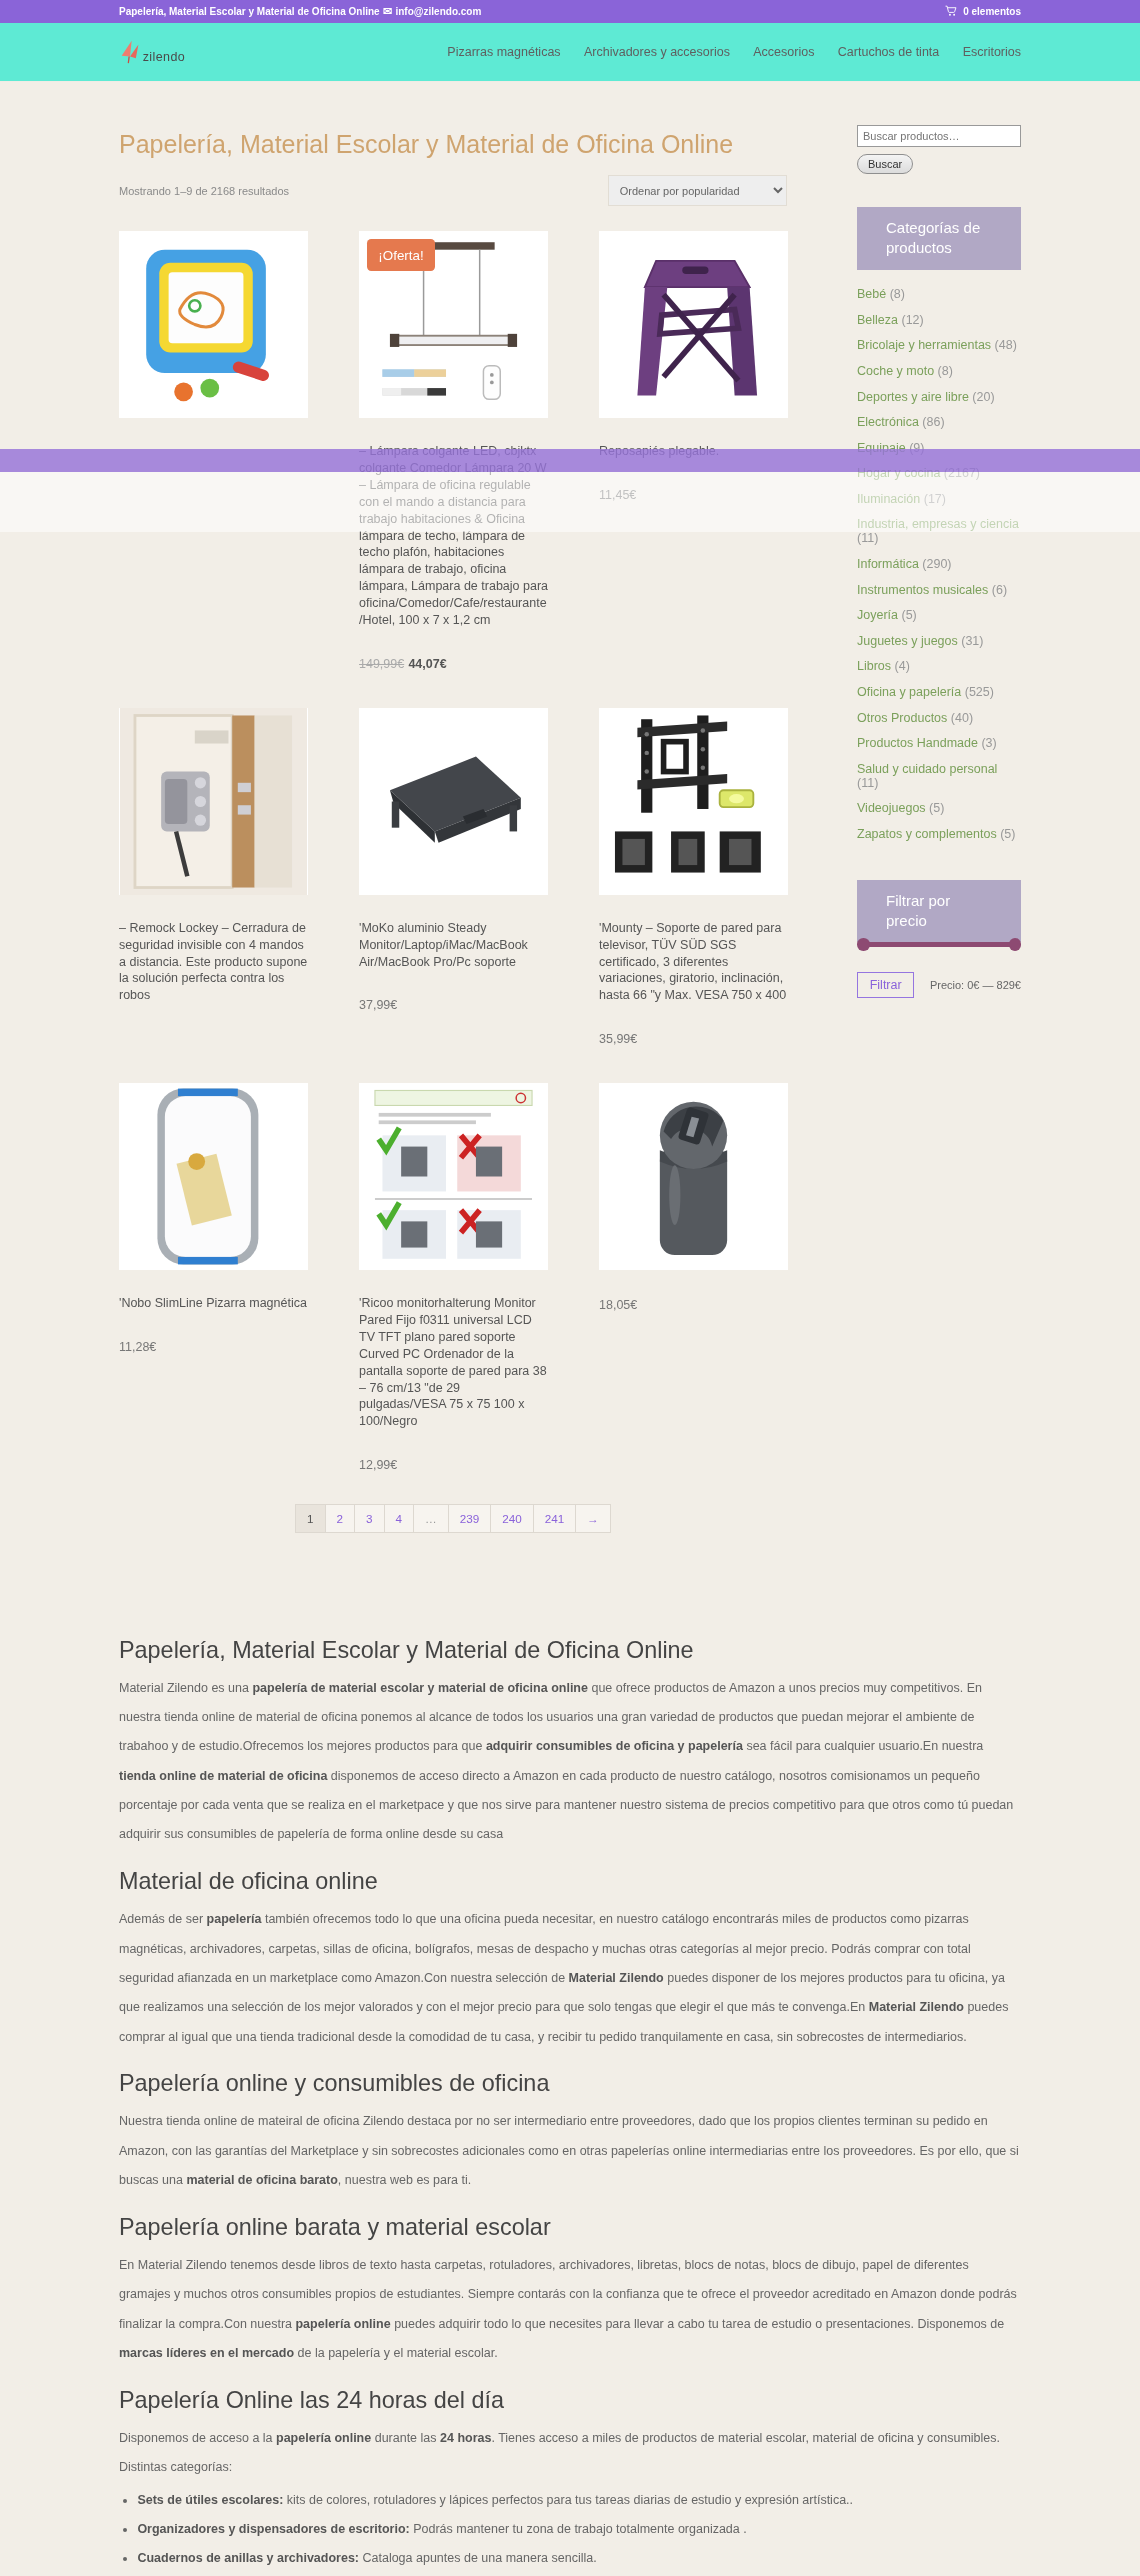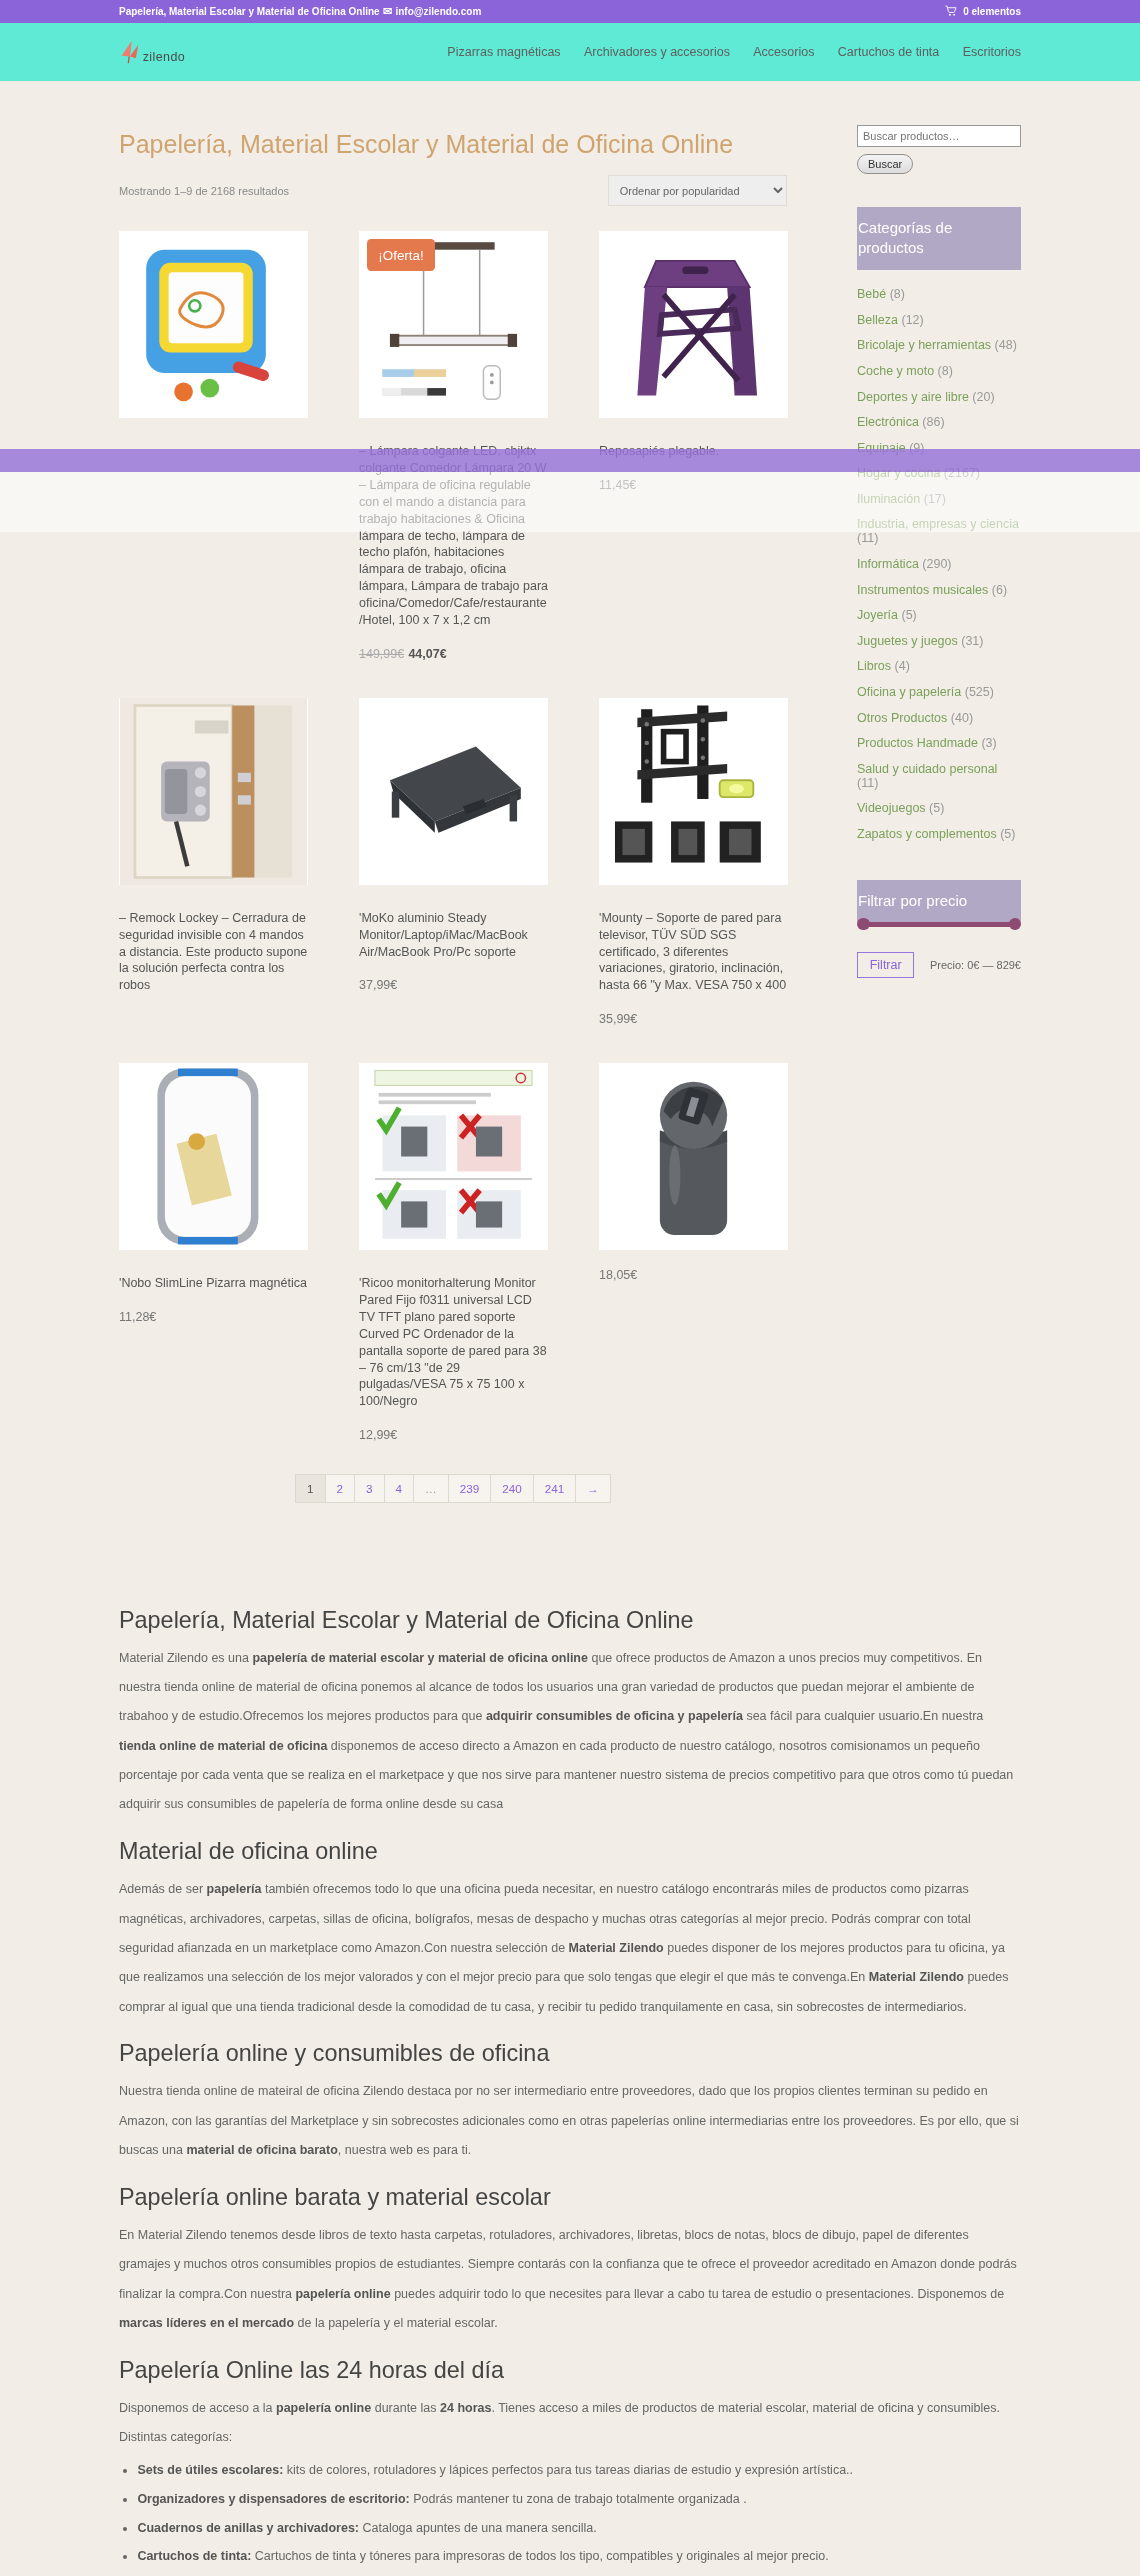--- a/index.html
+++ b/index.html
@@ -33,37 +33,37 @@
   .shop-meta { display:flex; justify-content:space-between; align-items:center; margin-bottom:25px;gap:12px; }
   .results { font-size:11px; color:#8a8a8a; }
   .orderby { width:179px; background:#eee; border:0.8px solid #e2ddd4; color:#666; font-size:11px; padding:7.5px 6.7px; font-family:"Liberation Sans",sans-serif; }
 
   
   .products { display:grid; grid-template-columns:repeat(3,189px); column-gap:51px; row-gap:37px; }
   .p-img { position:relative; width:189px; height:187px; background:#fff; display:flex; align-items:center; justify-content:center; overflow:hidden; cursor:pointer; }
   .p-img svg { width:100%; height:100%; }
   .sale-badge { position:absolute; top:8.3px; left:8.3px; background:#e5794e; color:#fff; font-size:13.4px; padding:8.3px 11px; border-radius:4.2px; }
   .p-title { margin-top:25px; font-size:12.5px; font-weight:400; color:#555; line-height:1.35; cursor:pointer; }
-  .p-price { margin-top:18px; font-size:12.5px; color:#777; }
+  .p-price { margin-top:28px; font-size:12.5px; color:#777; }
   .p-price del { color:#aaa; margin-right:4.2px; }
   .p-price ins { text-decoration:none; }
   .p-price.sale ins { font-weight:bold; color:#555; }
   .p-price del:empty, .p-price ins:empty { display:none; }
 
   
   .pagination { display:flex; width:max-content; margin:32px auto 58px; background:#f7f4ef; border:0.8px solid #ddd8d0; font-size:11.7px; }
   .page-cell { padding:6.7px 11px; border-right:0.8px solid #ddd8d0; color:#8a62da; cursor:pointer; }
   .page-cell:last-child { border-right:none; }
   .page-cell.current { background:#e9e4dc; color:#555; }
   .page-cell.dots { color:#999; cursor:default; }
 
   
   .search-field { width:100%; border:0.8px solid #999; background:#fff; padding:4.2px 5px; font-size:11px; color:#444; font-family:"Liberation Sans",sans-serif; }
   .search-btn { margin-top:6.7px; padding:3.3px 10px; font-size:11px; color:#333; background:linear-gradient(#f4f4f4,#dcdcdc); border:0.8px solid #8f8f8f; border-radius:10px; cursor:pointer; font-family:"Liberation Sans",sans-serif; }
-  .widget-title { margin-top:33px; background:#b1a8c5; color:#fff; font-size:15px; line-height:1.35; padding:11px 1px; }
+  .widget-title { margin-top:33px; background:#b1a8c5; color:#fff; font-size:15px; line-height:1.35; padding:11px 29px; }
   .cat-list { list-style:none; margin-top:11.7px; }
   .cat-list li { padding:5.8px 0; font-size:12.5px; }
   .cat-list a { color:#7ba05b; text-decoration:none; }
   .cat-count { color:#999; }
   .price-slider { position:relative; height:5px; background:#8d4a72; margin:0 1.7px 25px; }
   .ps-handle { position:absolute; top:-4.2px; width:12.5px; height:12.5px; border-radius:50%; background:#8d4a72; cursor:pointer; }
   .ps-handle.left { left:-1.7px; } .ps-handle.right { right:-1.7px; }
   .filter-row { display:flex; justify-content:space-between; align-items:center; }
   .filtrar-btn { border:1.7px solid #9575e0; color:#8a62da; background:transparent; font-size:12.5px; padding:5px 11.7px; cursor:pointer; font-family:"Liberation Sans",sans-serif; }
   .price-label { font-size:11px; color:#666; }

